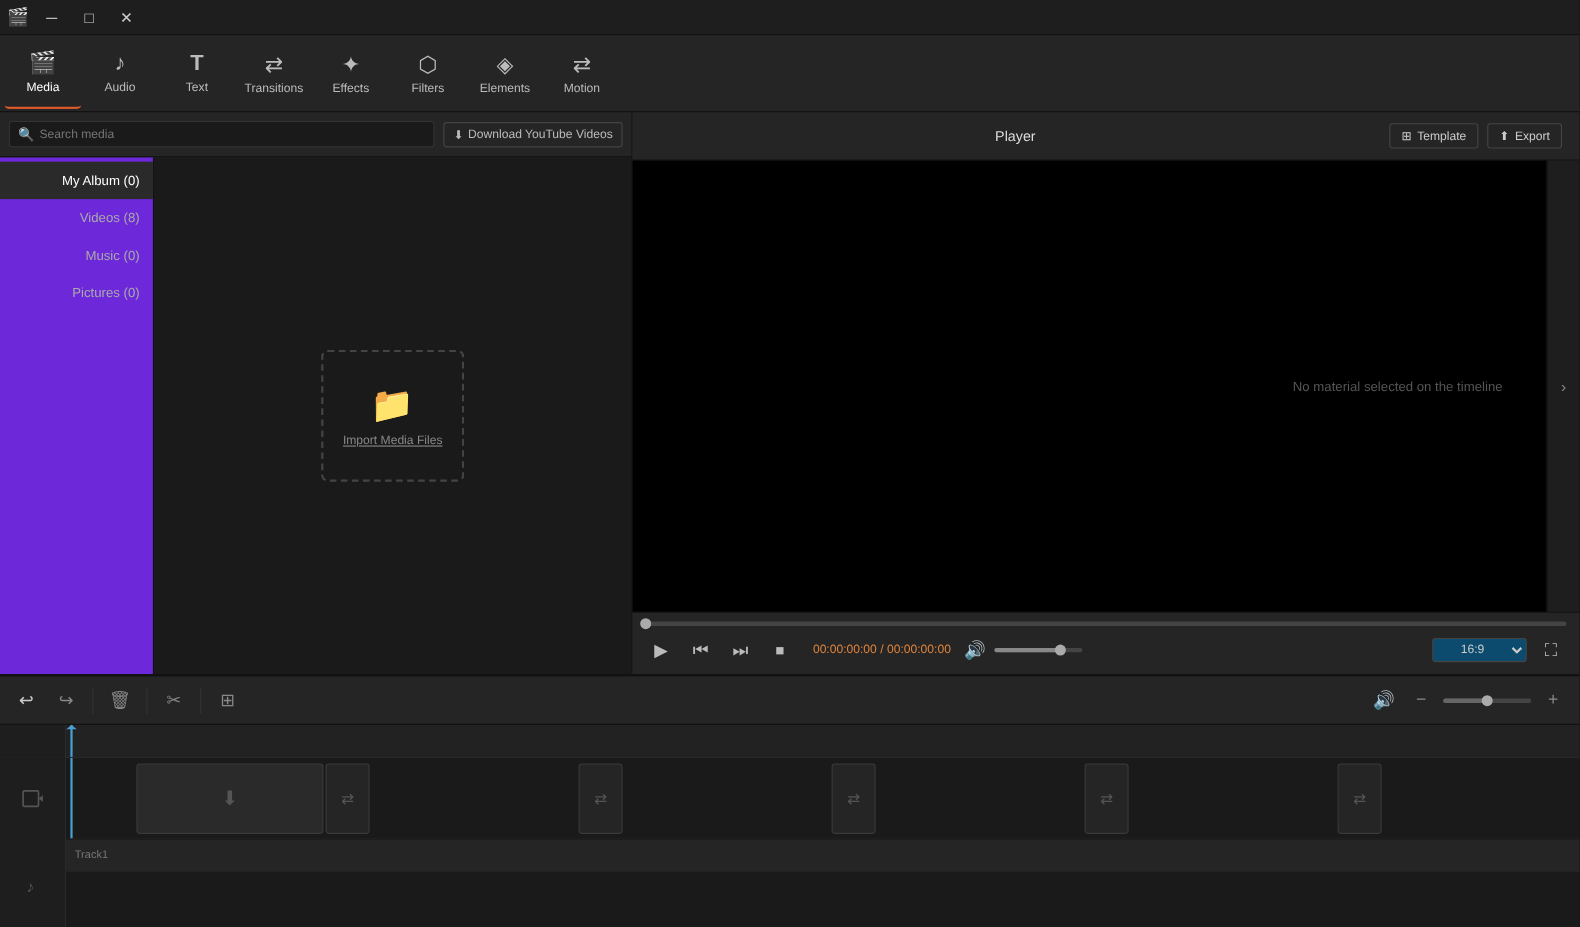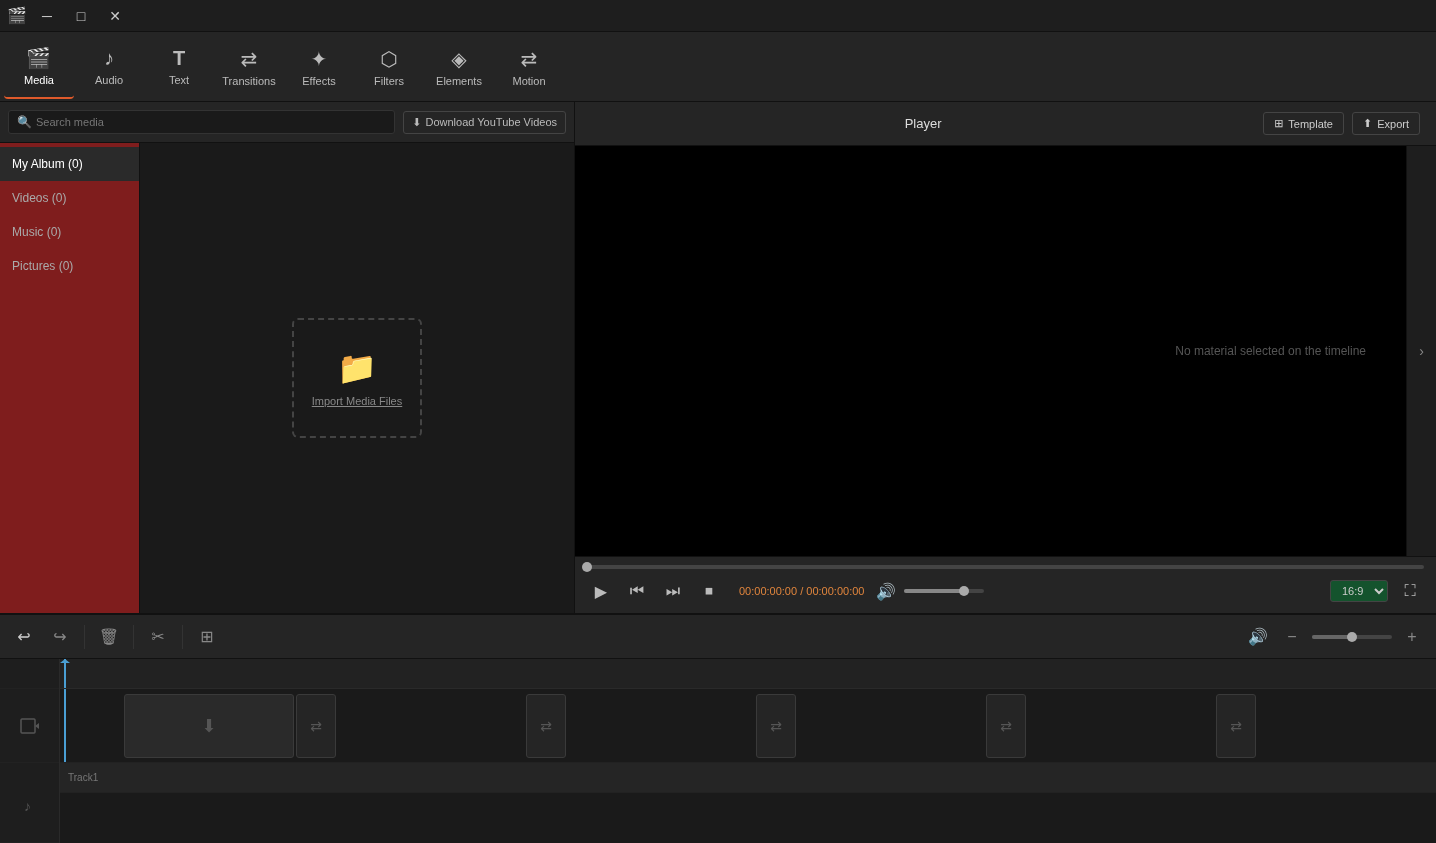--- a/index.html
+++ b/index.html
@@ -139,23 +139,24 @@
       gap: 4px;
     }
 
     #left-panel-body {
       display: flex;
       flex: 1;
       overflow: hidden;
     }
     #sidebar {
       width: 140px;
-      background: #7f1d1d;
+      background: #6d28d9;
       border-right: 1px solid #111;
       padding: 4px 0;
+      text-align: right;
     }
     .sidebar-item {
       padding: 10px 12px;
       cursor: pointer;
       color: #aaa;
       font-size: 12px;
     }
     .sidebar-item.active { color: #fff; background: #2a2a2a; }
 
     #media-area {
@@ -324,24 +325,24 @@
       width: 10px;
       height: 10px;
       background: #aaa;
       border-radius: 50%;
       position: absolute;
       left: 75%;
       top: -3px;
       transform: translateX(-50%);
     }
     #aspect-select {
-      background: #14532d;
+      background: #0c4a6e;
       border: 1px solid #444;
       color: #ccc;
-      padding: 3px 7px;
+      padding: 3px 21px;
       border-radius: 3px;
       font-size: 11px;
       cursor: pointer;
       margin-left: auto;
     }
     #fullscreen-btn {
       background: none;
       border: none;
       color: #bbb;
       cursor: pointer;
@@ -580,21 +581,21 @@
         <span>⬇</span>
         <span>Download YouTube Videos</span>
       </button>
     </div>
     <div id="left-panel-body">
       <div id="sidebar">
         <div class="sidebar-item active">
           <span>My Album (0)</span>
         </div>
         <div class="sidebar-item">
-          <span>Videos (0)</span>
+          <span>Videos (8)</span>
         </div>
         <div class="sidebar-item">
           <span>Music (0)</span>
         </div>
         <div class="sidebar-item">
           <span>Pictures (0)</span>
         </div>
       </div>
       <div id="media-area">
         <div class="import-box">

